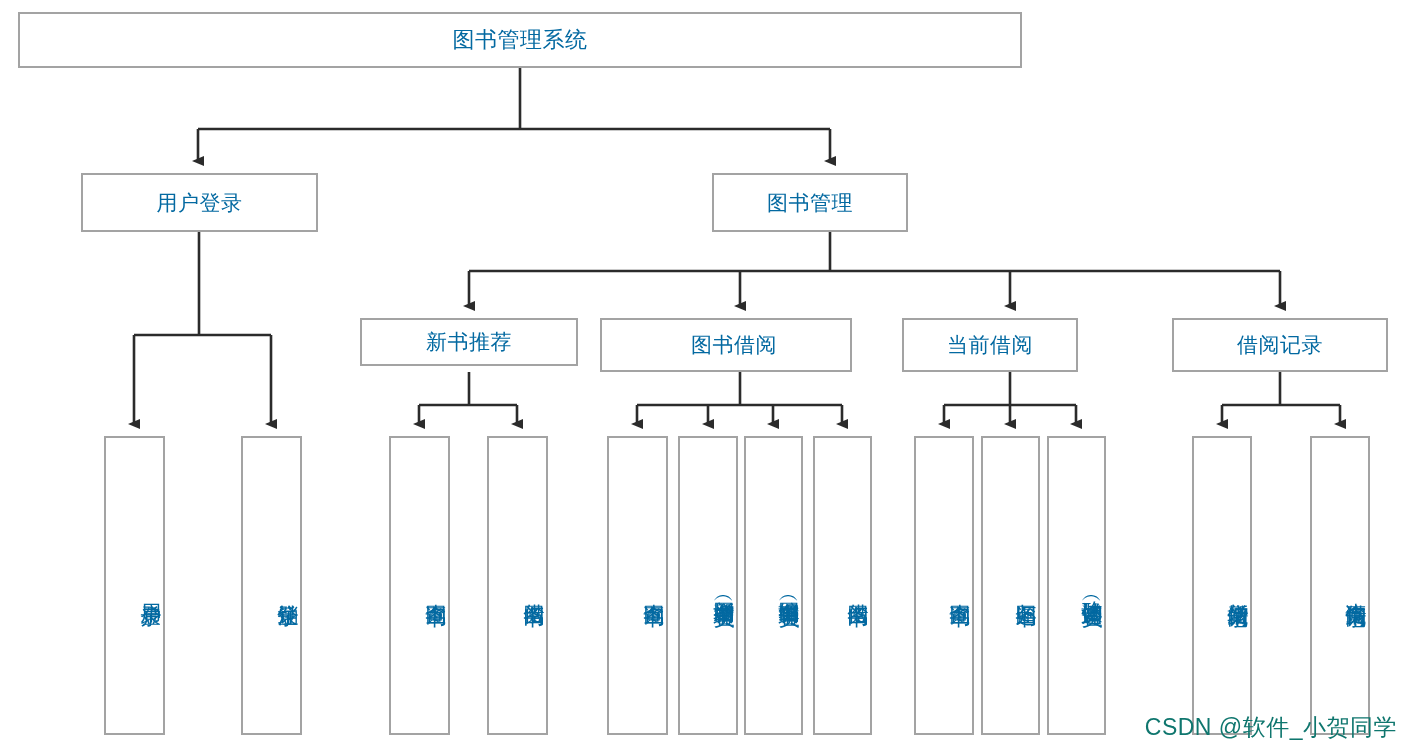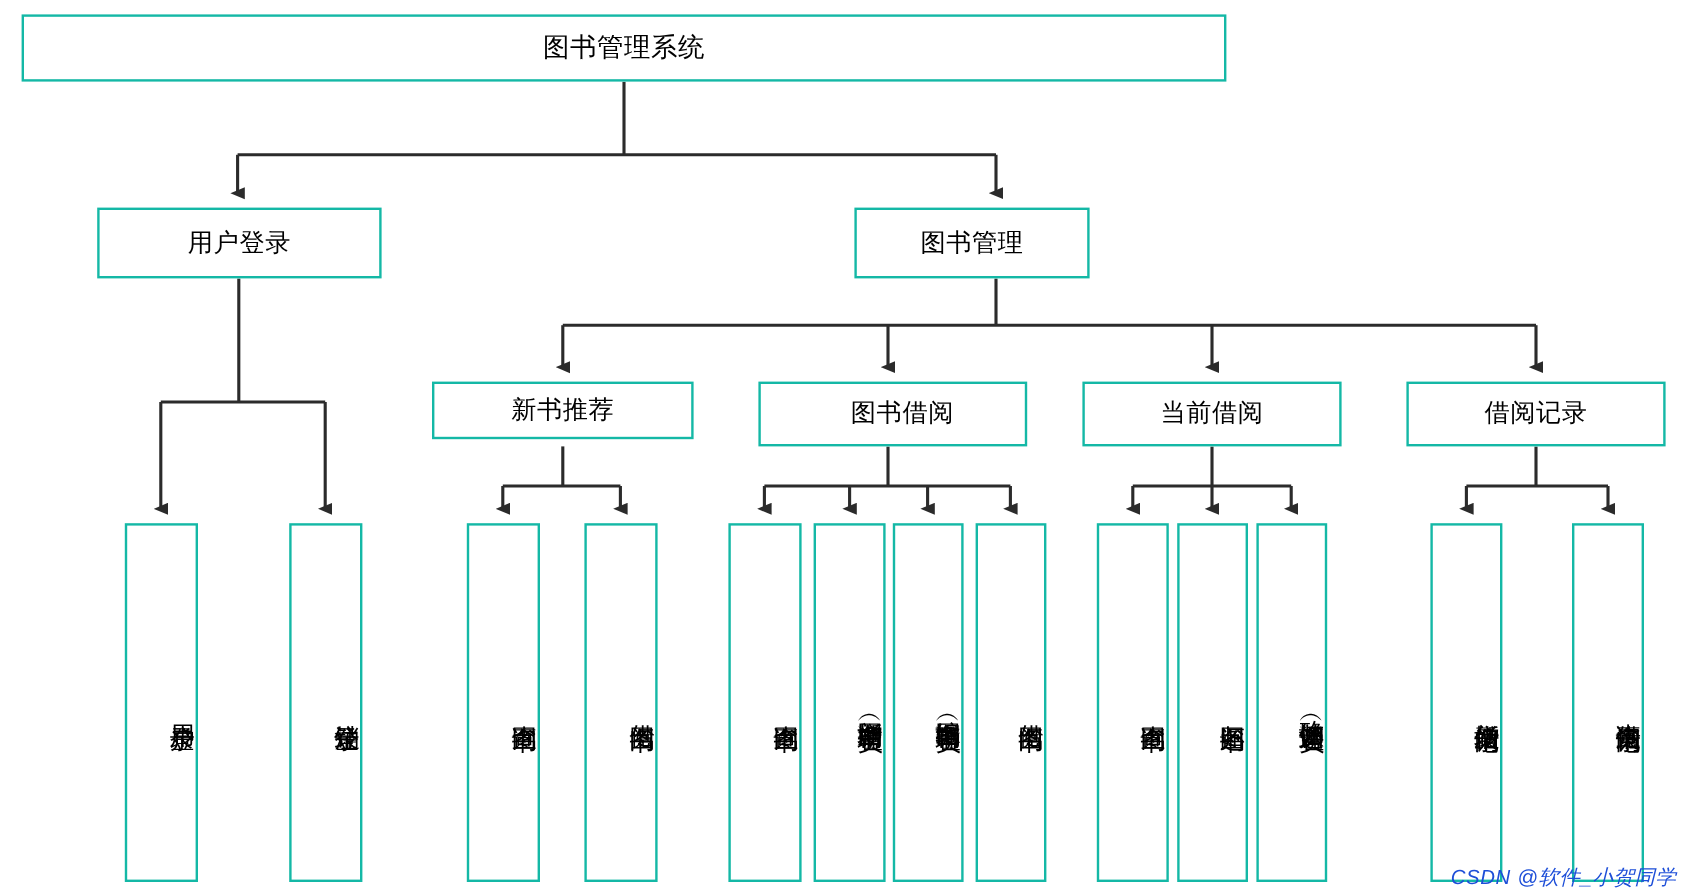--- a/index.html
+++ b/index.html
@@ -23,25 +23,25 @@
     left: 0;
     top: 0;
     width: 1405px;
     height: 747px;
     pointer-events: none;
   }
   .node {
     position: absolute;
     box-sizing: border-box;
     background: #ffffff;
-    border: 2px solid #14b8a6;
+    border: 2px solid #a3a3a3;
     display: flex;
     align-items: center;
     justify-content: center;
-    color: #000000;
+    color: #0369a1;
   }
   .node.h {
     font-size: 21px;
     letter-spacing: 0.5px;
     line-height: 1.1;
   }
   .node.root {
     font-size: 22px;
   }
   .node.v {
@@ -58,25 +58,24 @@
     writing-mode: vertical-rl;
     text-orientation: upright;
     display: block;
     max-height: 100%;
     white-space: nowrap;
   }
   .watermark {
     position: absolute;
     right: 8px;
     bottom: 4px;
-    font-size: 17px;
-    color: #1d4ed8;
+    font-size: 23px;
+    color: #0f766e;
     letter-spacing: 0.5px;
     white-space: nowrap;
-    font-style: italic;
   }
 </style>
 </head>
 <body>
 
 <div id="canvas">
 
   <svg class="wires" viewBox="0 0 1405 747">
     <defs>
       <marker id="arrow" markerWidth="12" markerHeight="12" refX="5" refY="6" orient="auto" markerUnits="userSpaceOnUse">
@@ -134,24 +133,24 @@
   <div class="node h" style="left:81px; top:173px; width:237px; height:59px;">
     <span>用户登录</span>
   </div>
   <div class="node h" style="left:712px; top:173px; width:196px; height:59px;">
     <span>图书管理</span>
   </div>
 
   <div class="node h" style="left:360px; top:318px; width:218px; height:48px;">
     <span>新书推荐</span>
   </div>
-  <div class="node h" style="left:632px; top:318px; width:224px; height:54px;padding-left:16px;">
+  <div class="node h" style="left:600px; top:318px; width:252px; height:54px;padding-left:16px;">
     <span>图书借阅</span>
   </div>
-  <div class="node h" style="left:902px; top:318px; width:216px; height:54px;justify-content:center;">
+  <div class="node h" style="left:902px; top:318px; width:176px; height:54px;justify-content:center;">
     <span>当前借阅</span>
   </div>
   <div class="node h" style="left:1172px; top:318px; width:216px; height:54px;justify-content:center;">
     <span>借阅记录</span>
   </div>
 
   <div class="node v" style="left:104px; top:436px; width:61px; height:299px;">
     <span class="vtxt">用户登录</span>
   </div>
   <div class="node v" style="left:241px; top:436px; width:61px; height:299px;">

